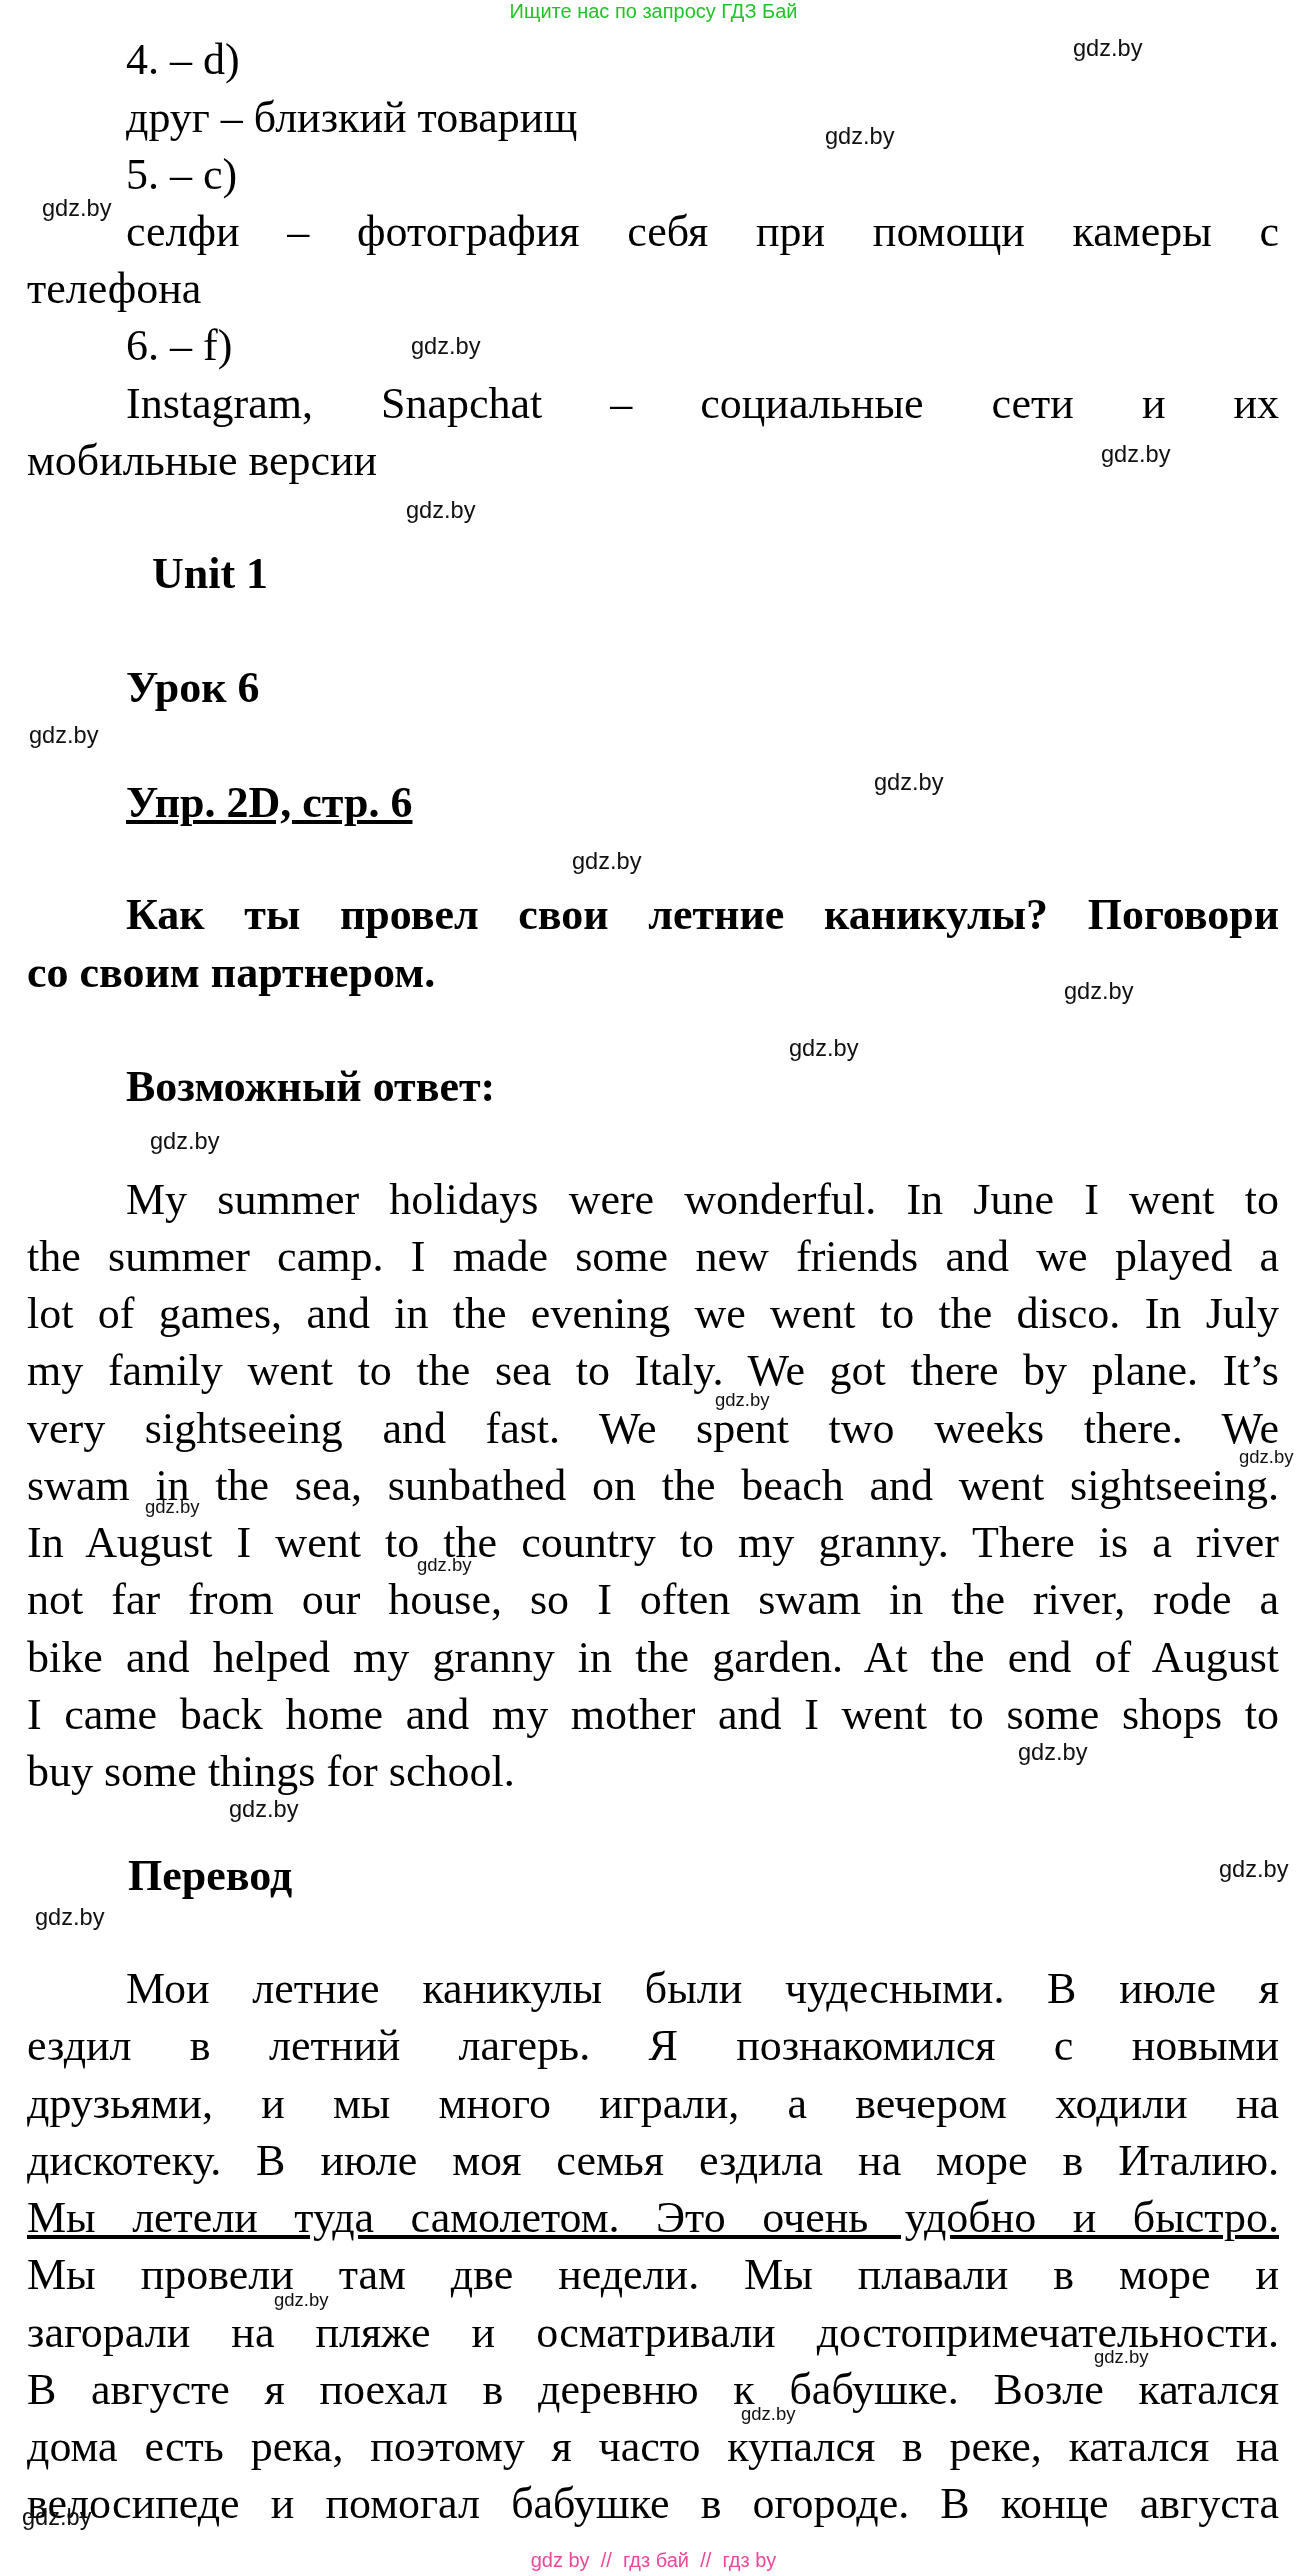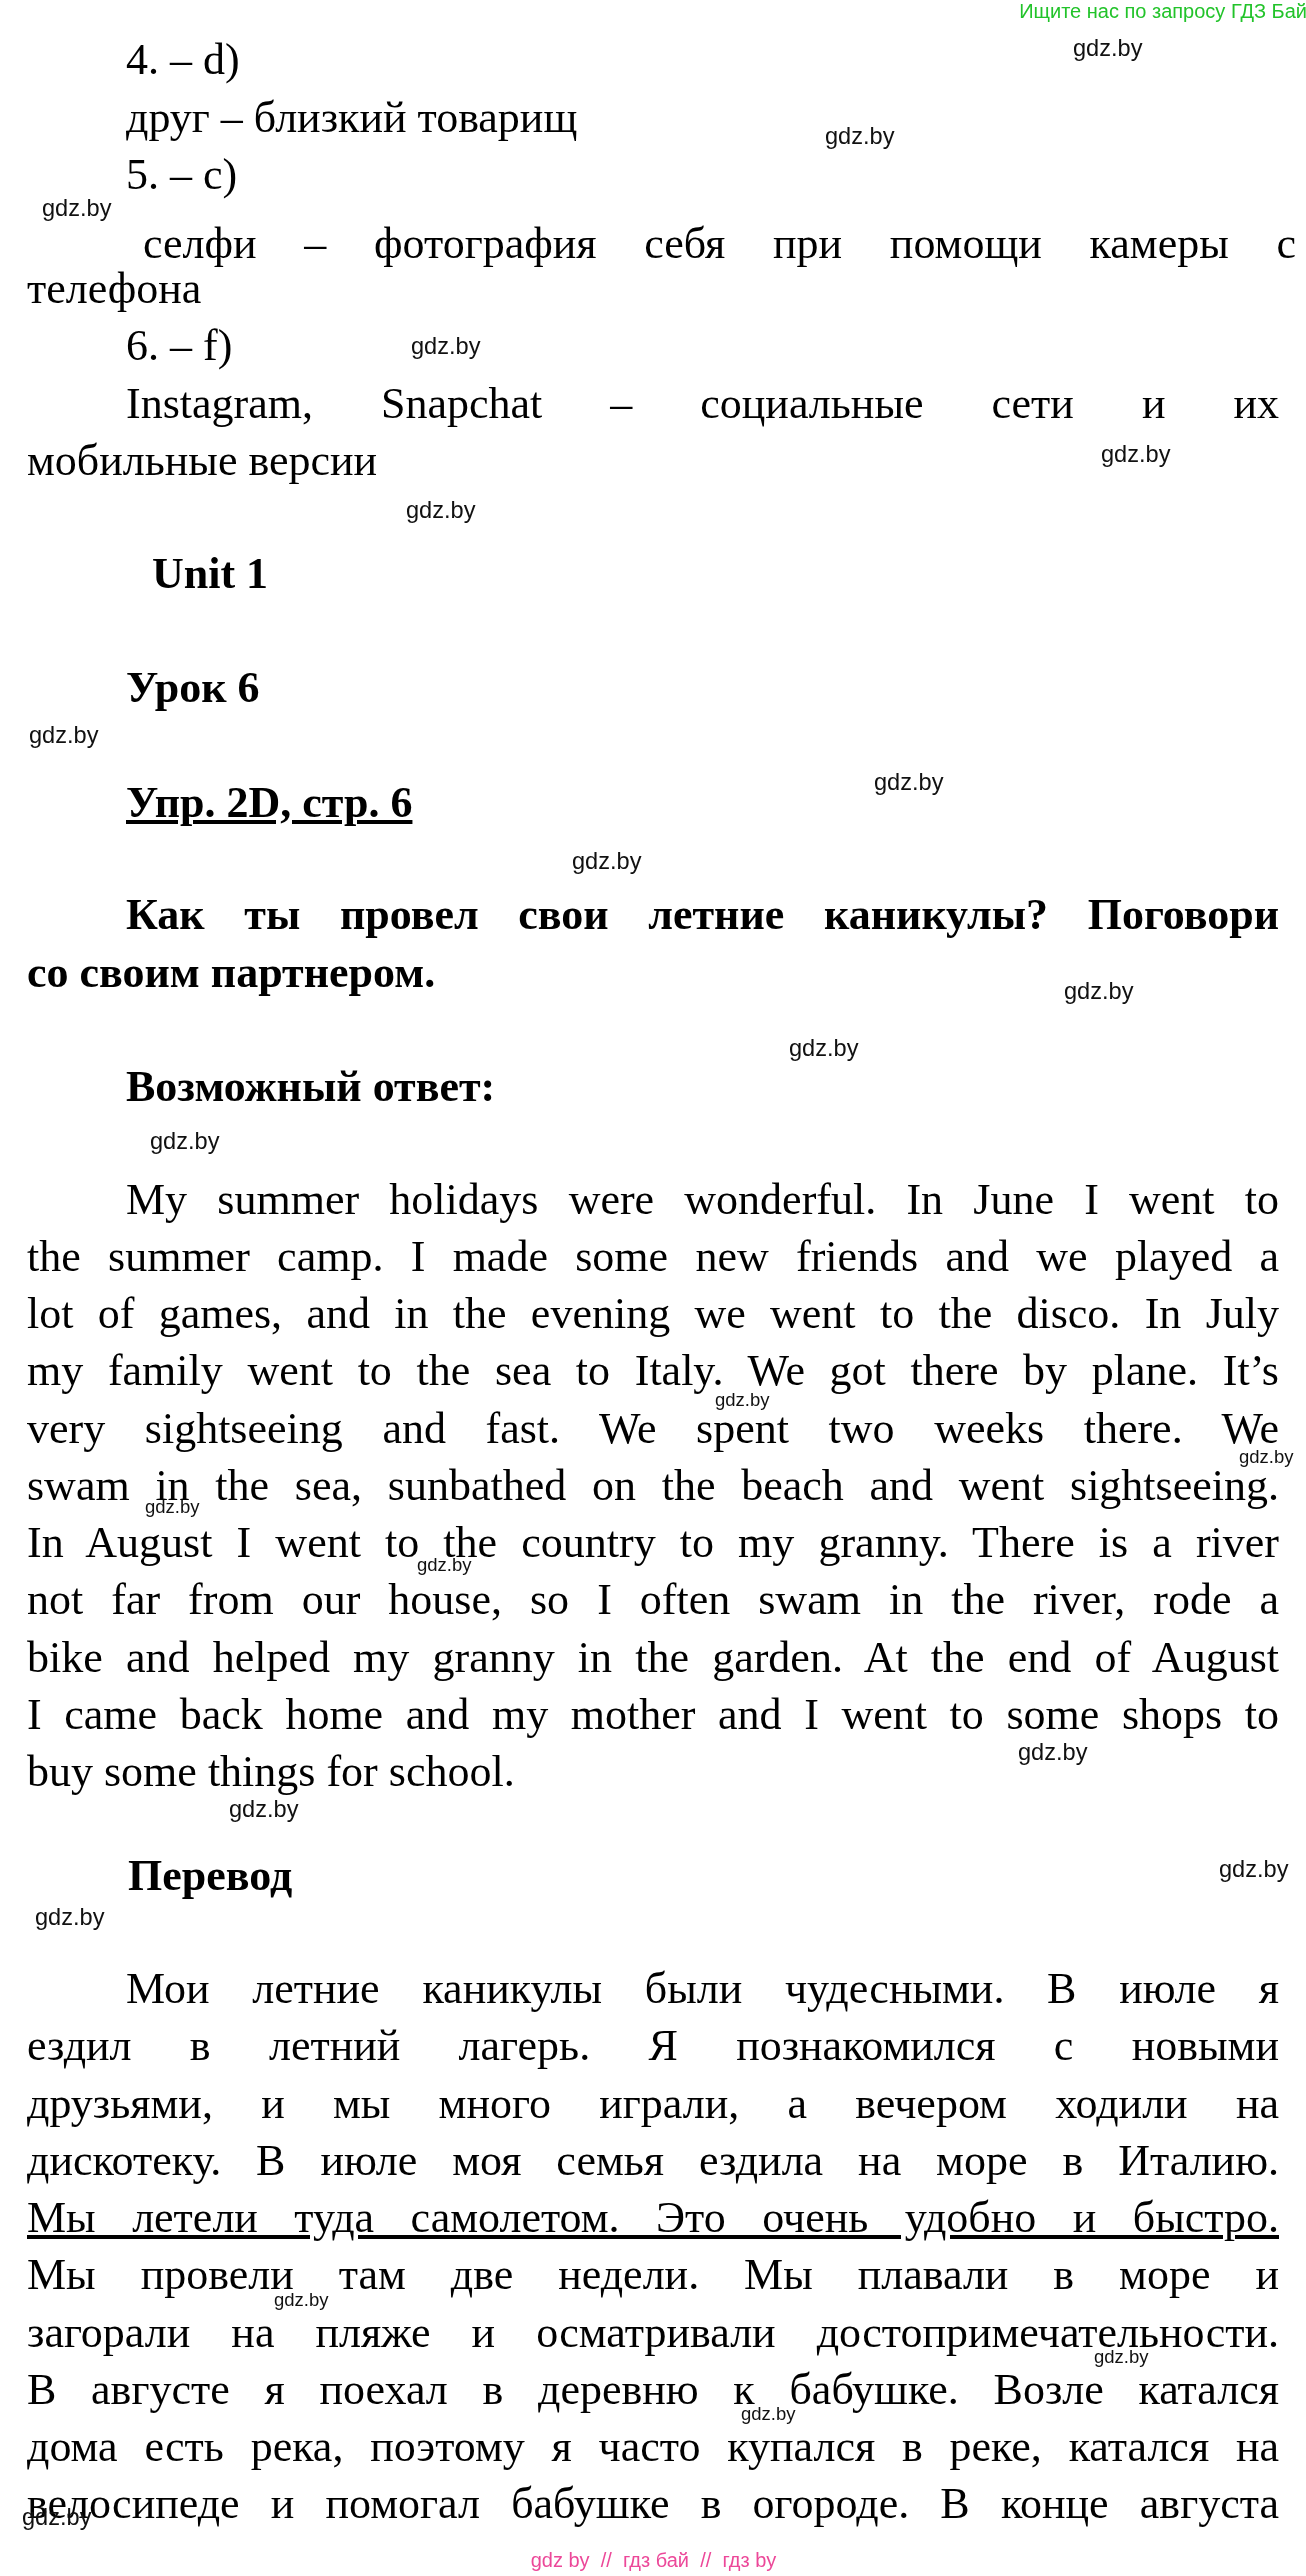--- a/index.html
+++ b/index.html
@@ -22,26 +22,26 @@
     .b { font-weight: bold; }
     .wm {
       position: absolute; font-family: "Liberation Sans", sans-serif; font-size: 23.6px; line-height: 27px;
       color: #111; white-space: nowrap;
     }
     .wm.sm { font-size: 18.5px; line-height: 22px; }
   </style>
 </head>
 <body>
 
-<div class="hdr" style="color:#22c32a;text-align:right;">Ищите нас по запросу ГДЗ Бай</div>
+<div class="hdr" style="color:#22c32a;">Ищите нас по запросу ГДЗ Бай</div>
 
 <div class="ln" style="left:126px; top:35px;">4. – d)</div>
 <div class="ln" style="left:126px; top:93px;">друг – близкий товарищ</div>
 <div class="ln" style="left:126px; top:150px;">5. – c)</div>
-<div class="ln" style="left:143px; top:207px; width:1153px;margin-top:12px;">
+<div class="ln" style="left:126px; top:207px; width:1153px;">
     <span class="j">селфи – фотография себя при помощи камеры с</span>
   </div>
 <div class="ln" style="left:27px; top:264px;">телефона</div>
 <div class="ln" style="left:126px; top:321px;">6. – f)</div>
 <div class="ln" style="left:126px; top:379px; width:1153px;">
     <span class="j">Instagram, Snapchat – социальные сети и их</span>
   </div>
 <div class="ln" style="left:27px; top:436px;">мобильные версии</div>
 
 <div class="ln b" style="left:126px; top:549px;margin-left:26px;">Unit 1</div>

